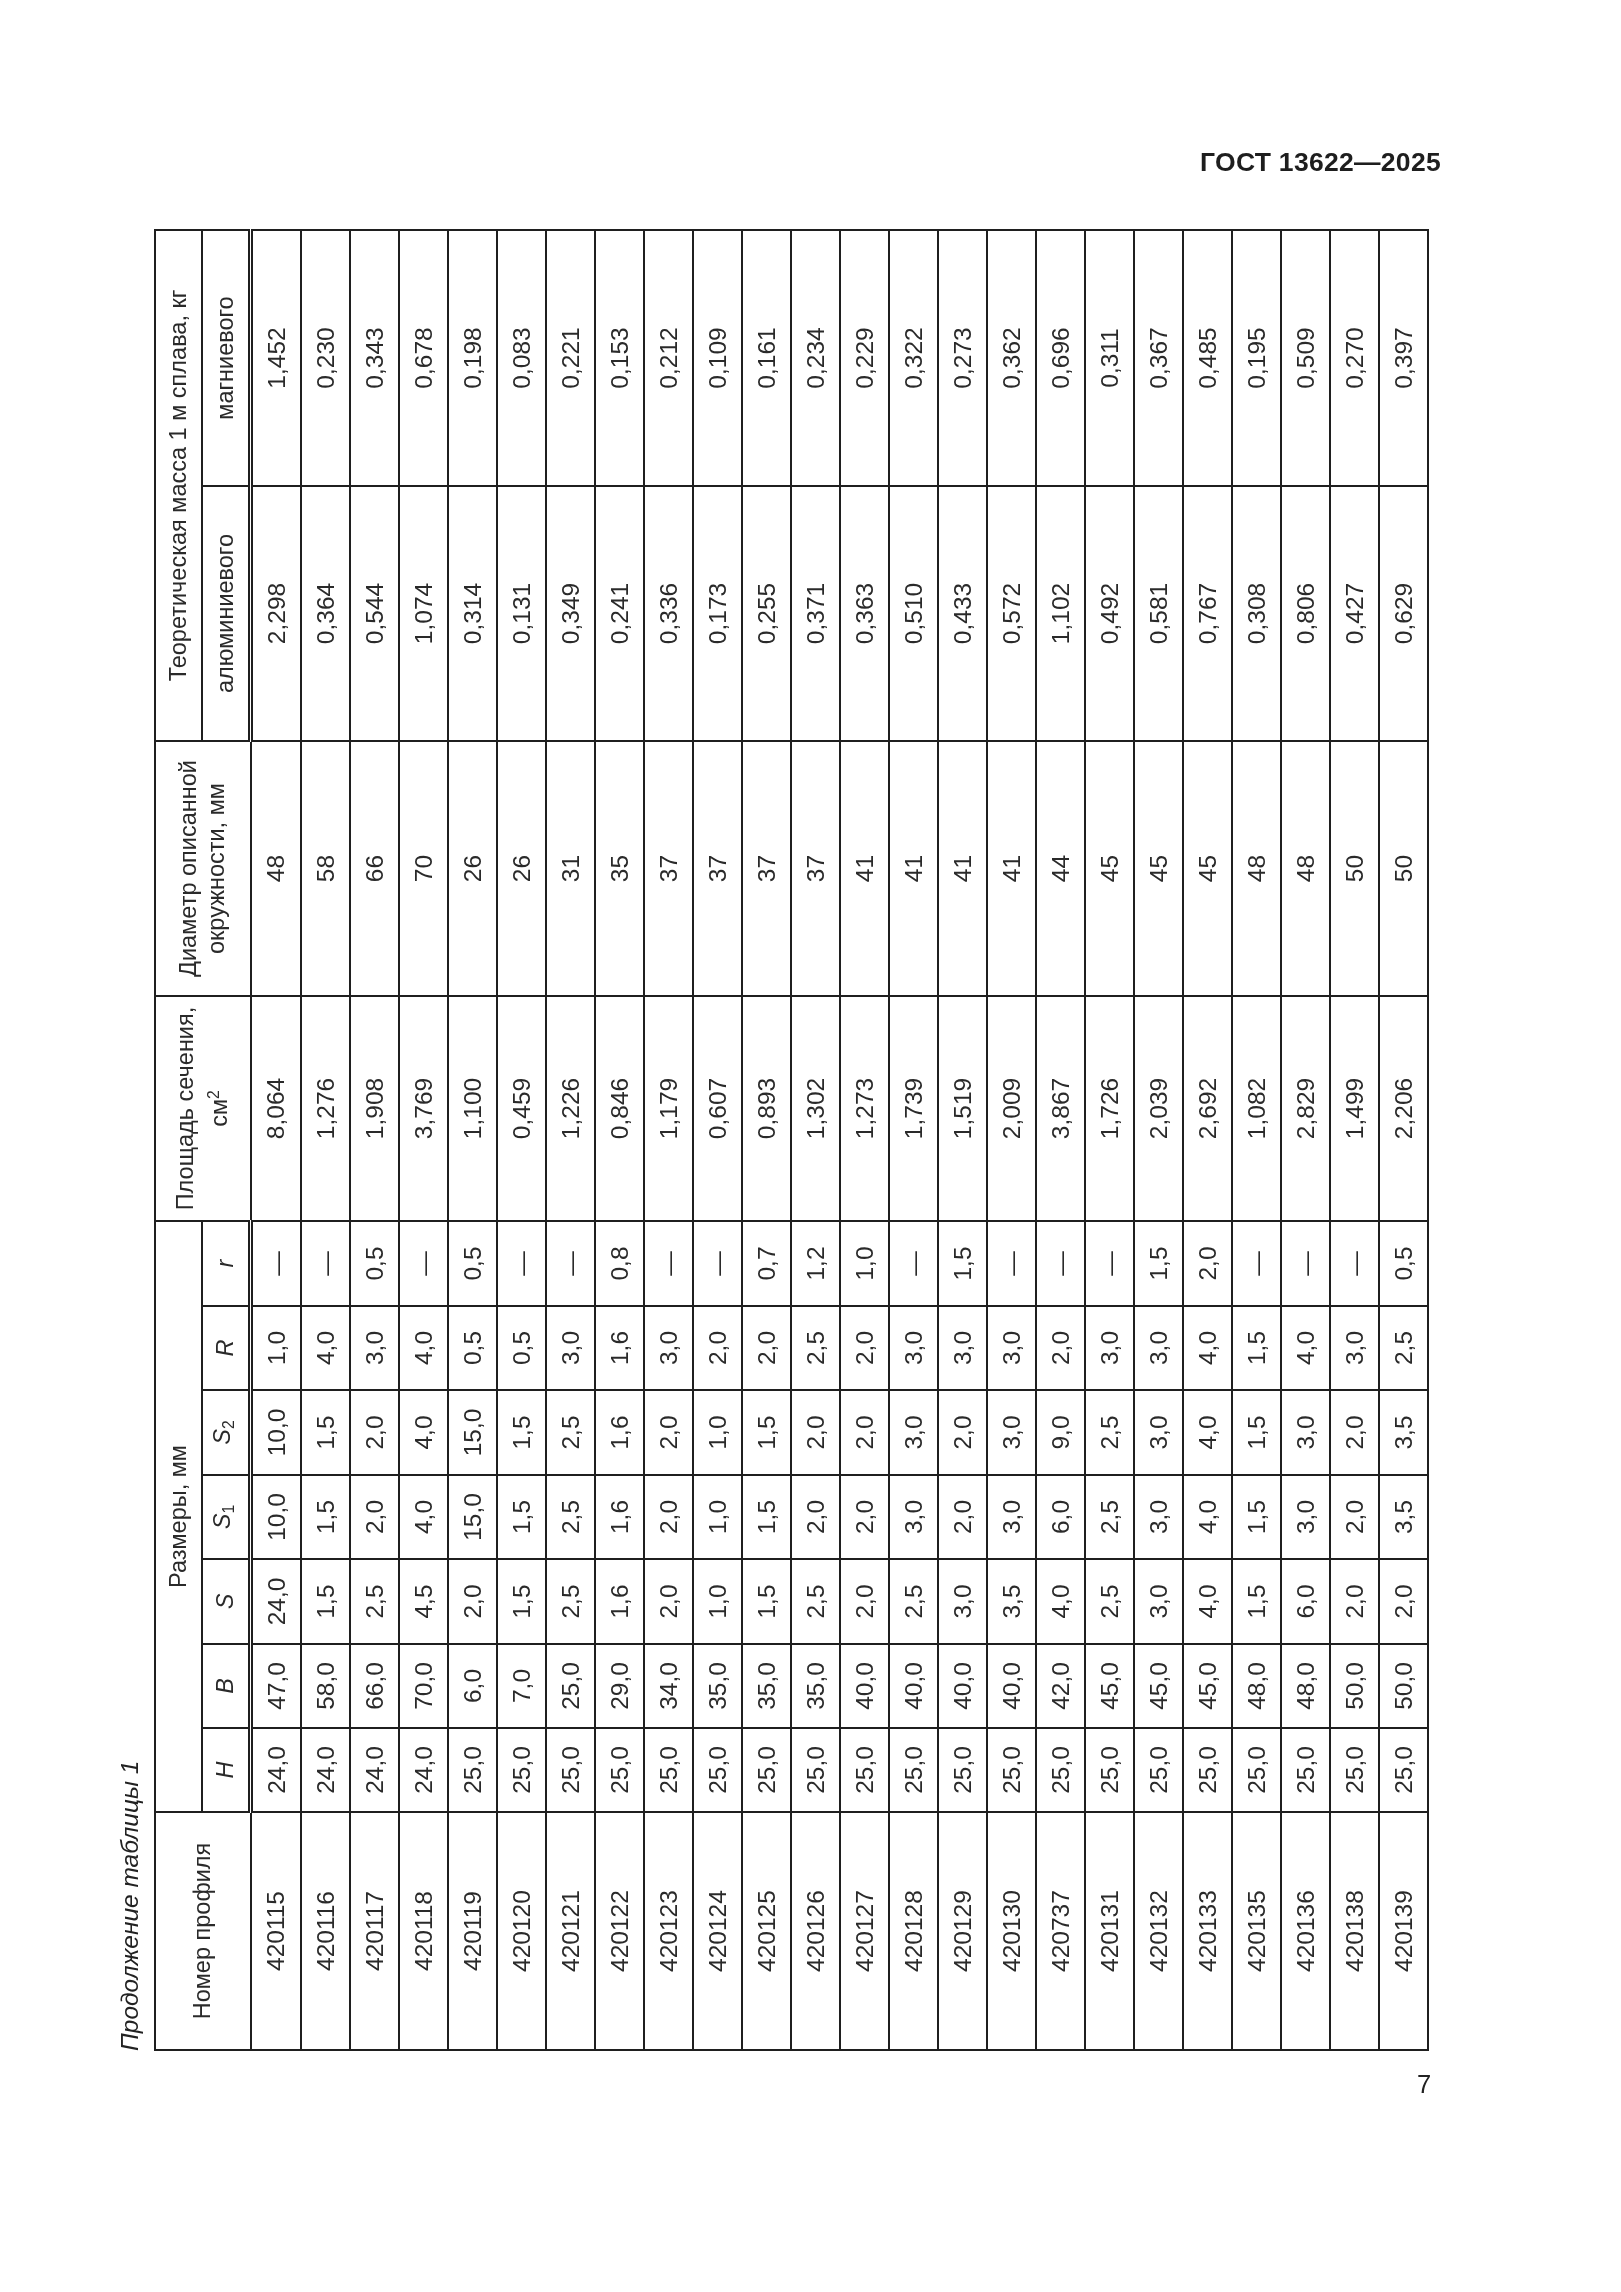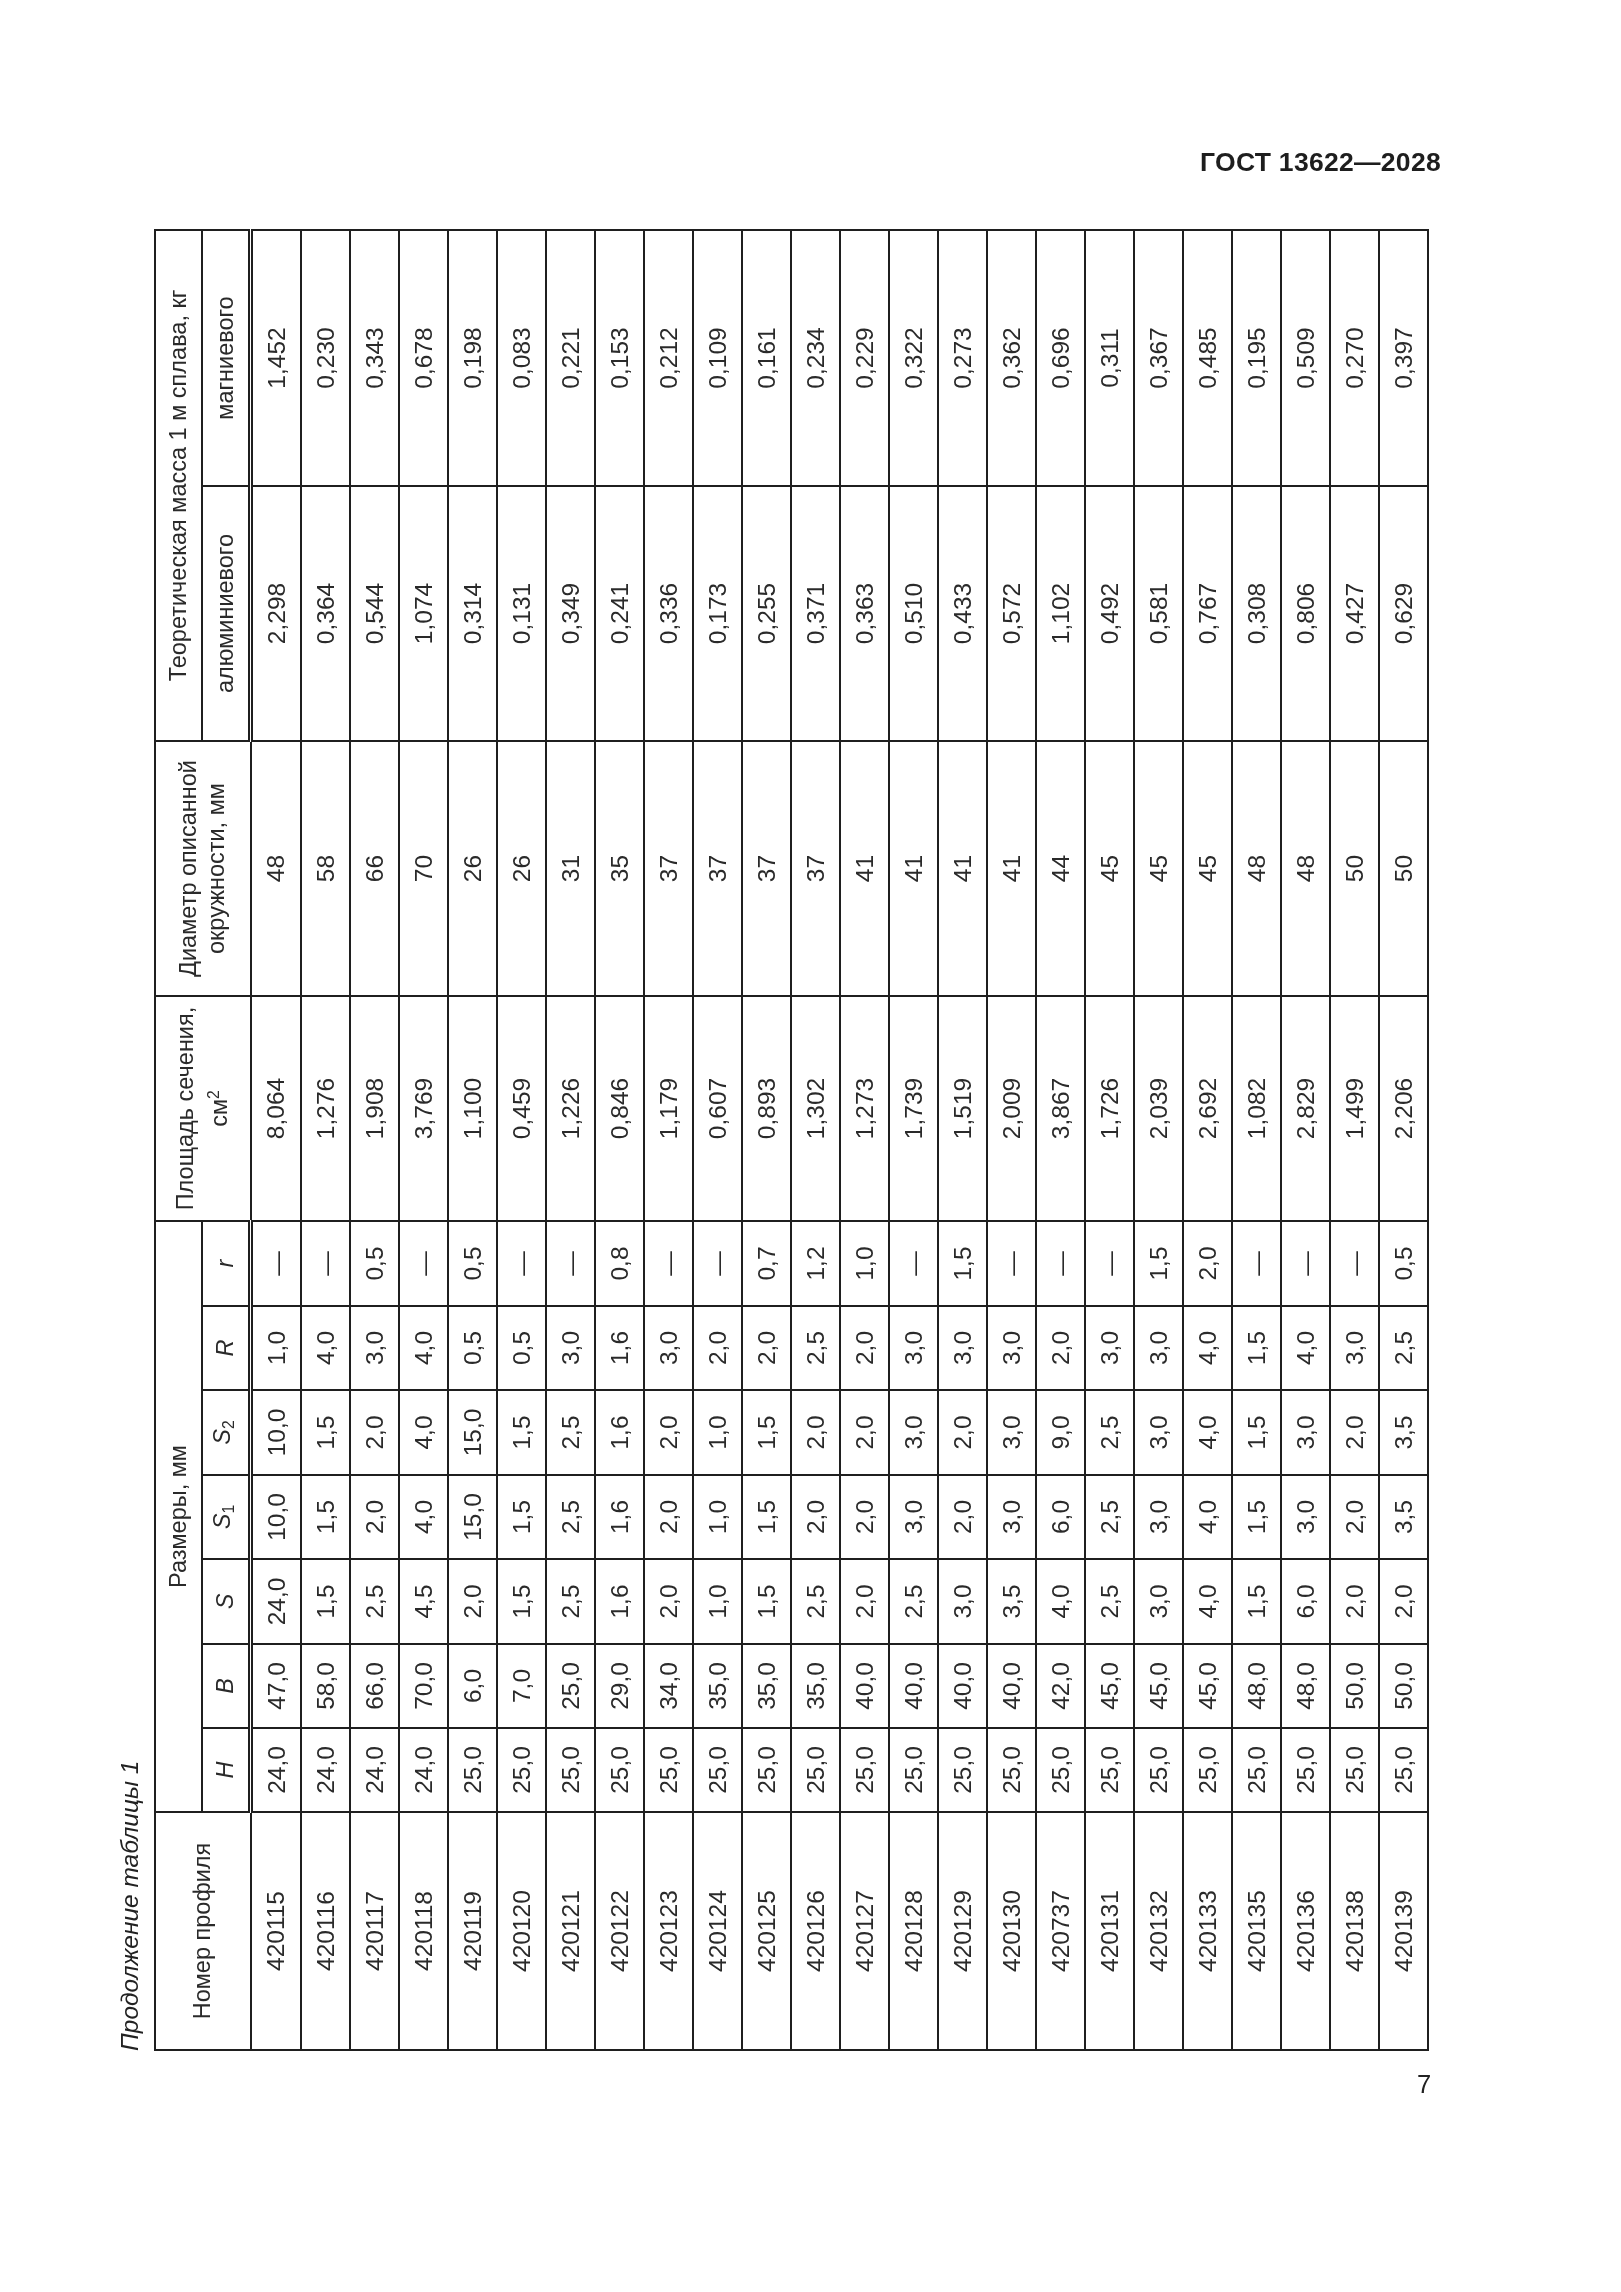--- a/index.html
+++ b/index.html
@@ -21,21 +21,21 @@
   th.tall { height:90px; }
   td { height:47px; }
   tr.grp-end td { border-bottom-width:2.9px; }
   i { font-style:italic; }
   sub { font-size:15.7px; vertical-align:-3.9px; }
   sup { font-size:15.7px; vertical-align:7.8px; }
 </style>
 </head>
 <body>
 
-<div class="doc-code">ГОСТ 13622—2028</div>
+<div class="doc-code">ГОСТ 13622—2025</div>
 <div class="caption">Продолжение таблицы 1</div>
 
 <div class="table-wrap">
 <table>
   <colgroup>
     <col style="width:238px">
         <col style="width:84px">
         <col style="width:84px">
         <col style="width:85px">
     <col style="width:84px">

